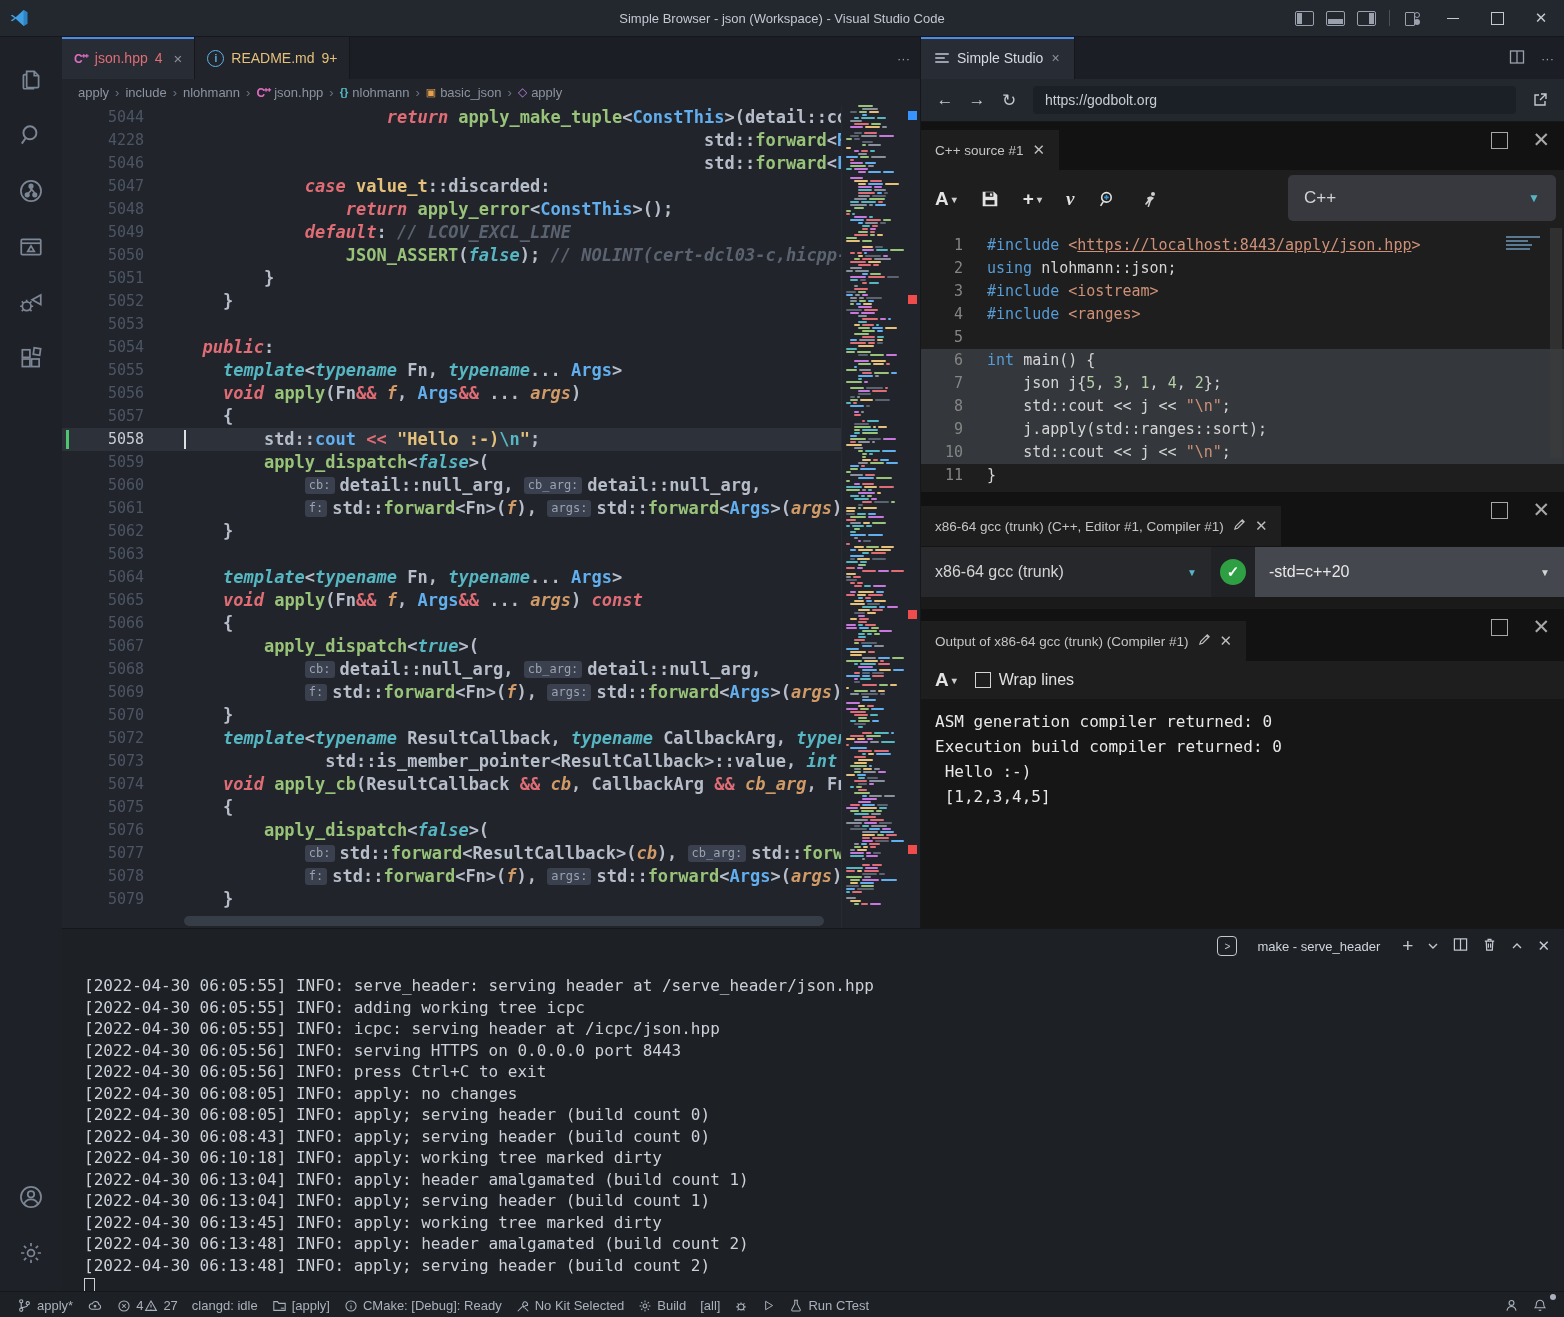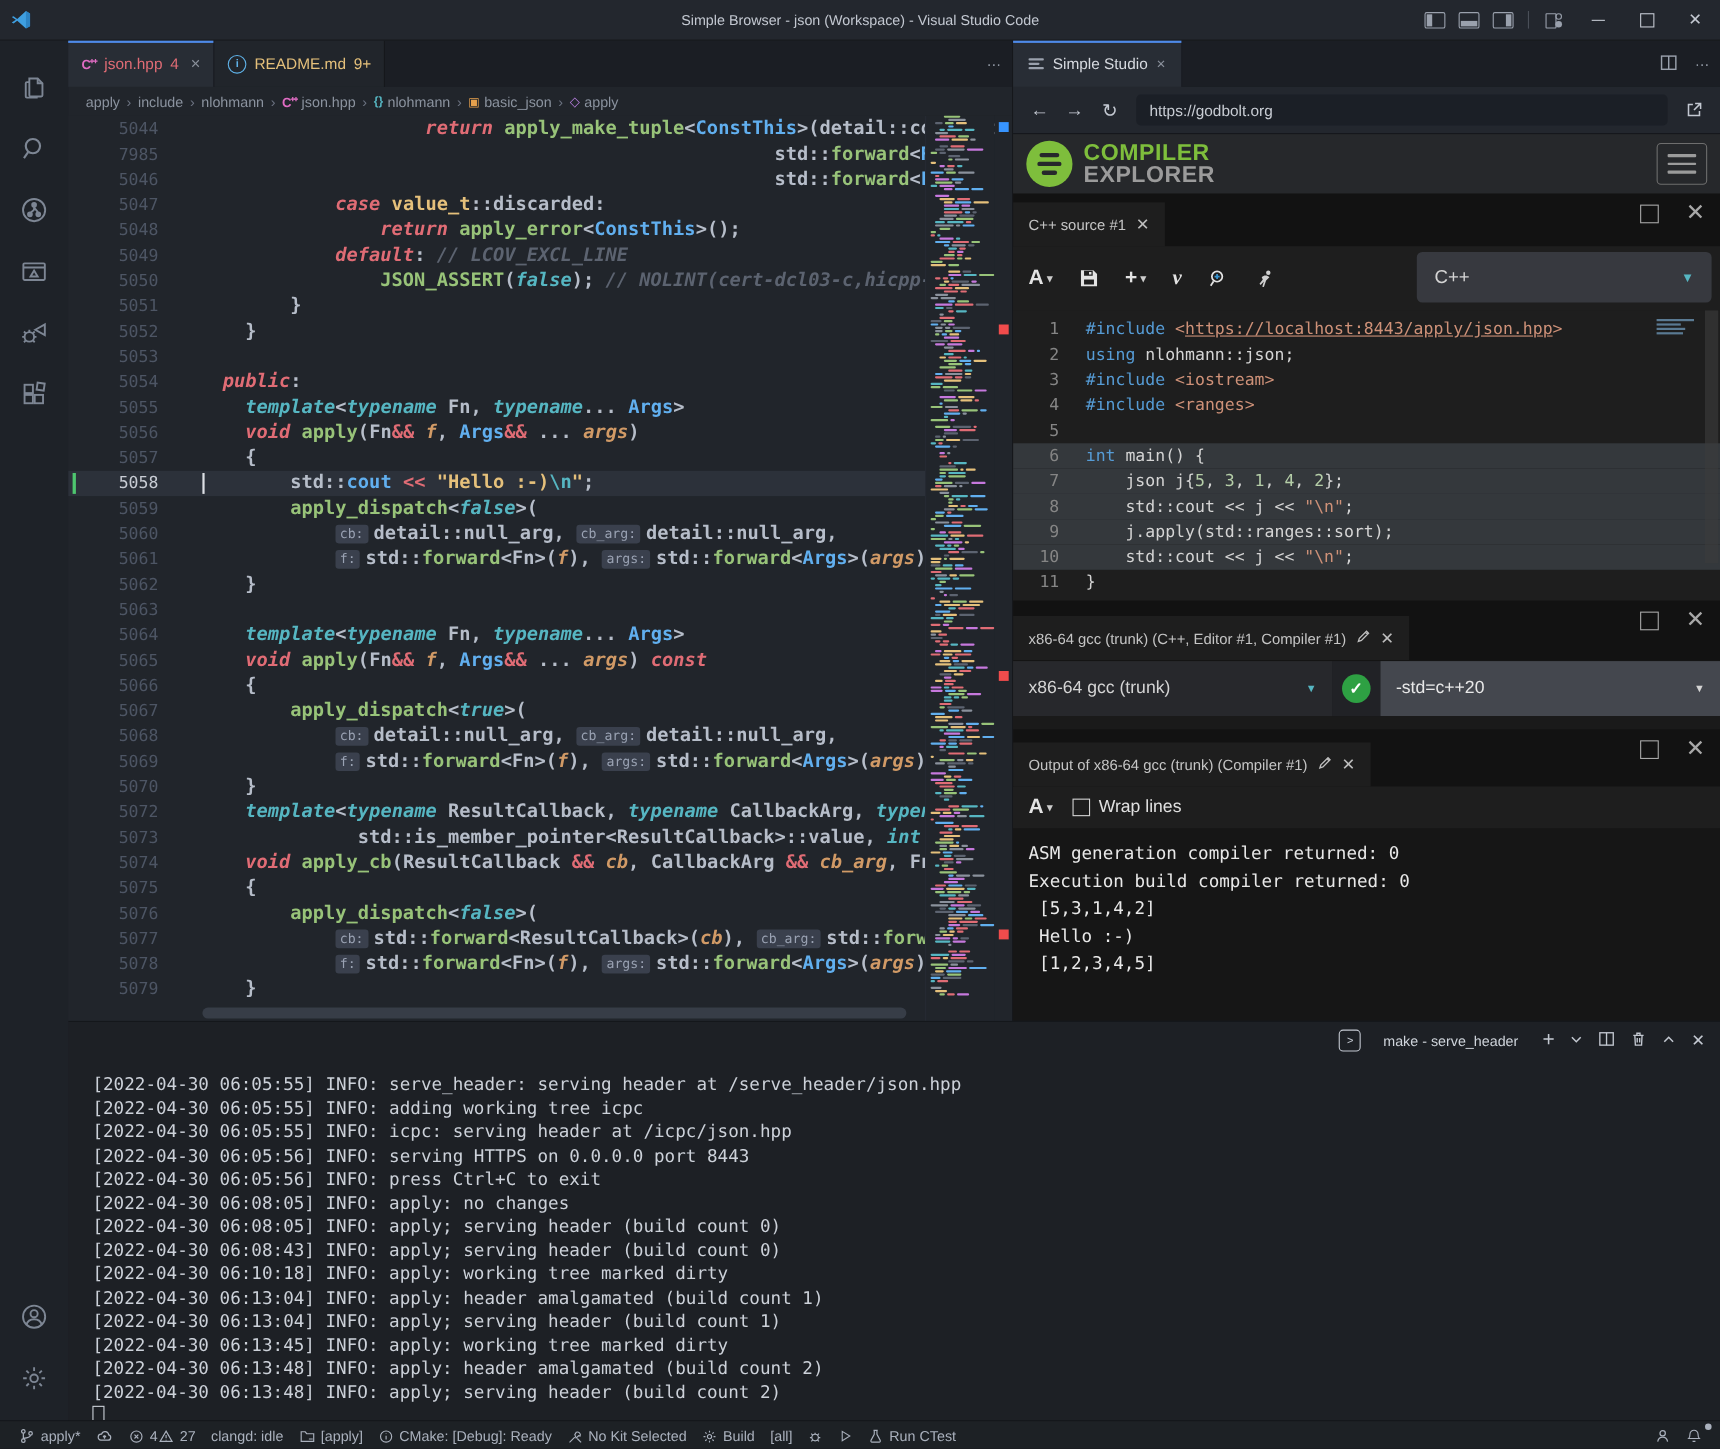--- a/index.html
+++ b/index.html
@@ -297,21 +297,21 @@
               </span>
               <span class="crumb-sep">›</span>
               <span class="crumb">
                 <span class="mth-ic">◇</span>
                 <span>apply</span>
               </span>
             </div>
           <div class="codearea">
             <div class="codelines" id="codelines">
                 <div class="line"><span class="gut">5044</span><span class="tx x-w">                    </span><span class="tx x-k">return </span><span class="tx x-f">apply_make_tuple</span><span class="tx x-p">&lt;</span><span class="tx x-t">ConstThis</span><span class="tx x-p">&gt;(</span><span class="tx x-i">detail::conditio</span></div>
-                <div class="line"><span class="gut">7985</span><span class="tx x-w">                                                   </span><span class="tx x-i">std::</span><span class="tx x-f">forward</span><span class="tx x-p">&lt;</span><span class="tx x-t">Res</span></div>
+                <div class="line"><span class="gut">4228</span><span class="tx x-w">                                                   </span><span class="tx x-i">std::</span><span class="tx x-f">forward</span><span class="tx x-p">&lt;</span><span class="tx x-t">Res</span></div>
                 <div class="line"><span class="gut">5046</span><span class="tx x-w">                                                   </span><span class="tx x-i">std::</span><span class="tx x-f">forward</span><span class="tx x-p">&lt;</span><span class="tx x-t">Fn</span><span class="tx x-p">&gt;</span></div>
                 <div class="line"><span class="gut">5047</span><span class="tx x-w">            </span><span class="tx x-k">case </span><span class="tx x-T">value_t</span><span class="tx x-p">::</span><span class="tx x-i">discarded</span><span class="tx x-p">:</span></div>
                 <div class="line"><span class="gut">5048</span><span class="tx x-w">                </span><span class="tx x-k">return </span><span class="tx x-f">apply_error</span><span class="tx x-p">&lt;</span><span class="tx x-t">ConstThis</span><span class="tx x-p">&gt;();</span></div>
                 <div class="line"><span class="gut">5049</span><span class="tx x-w">            </span><span class="tx x-k">default</span><span class="tx x-p">: </span><span class="tx x-c">// LCOV_EXCL_LINE</span></div>
                 <div class="line"><span class="gut">5050</span><span class="tx x-w">                </span><span class="tx x-f">JSON_ASSERT</span><span class="tx x-p">(</span><span class="tx x-b">false</span><span class="tx x-p">); </span><span class="tx x-c">// NOLINT(cert-dcl03-c,hicpp-st</span></div>
                 <div class="line"><span class="gut">5051</span><span class="tx x-w">        </span><span class="tx x-p">}</span></div>
                 <div class="line"><span class="gut">5052</span><span class="tx x-w">    </span><span class="tx x-p">}</span></div>
                 <div class="line"><span class="gut">5053</span></div>
                 <div class="line"><span class="gut">5054</span><span class="tx x-w">  </span><span class="tx x-k">public</span><span class="tx x-p">:</span></div>
                 <div class="line"><span class="gut">5055</span><span class="tx x-w">    </span><span class="tx x-K">template</span><span class="tx x-p">&lt;</span><span class="tx x-K">typename</span><span class="tx x-i"> Fn</span><span class="tx x-p">, </span><span class="tx x-K">typename</span><span class="tx x-p">... </span><span class="tx x-t">Args</span><span class="tx x-p">&gt;</span></div>
@@ -1434,36 +1434,20 @@
             <div class="url-field">https://godbolt.org</div>
             <span class="nav-btn">
               <svg width="16" height="16" viewBox="0 0 16 16" fill="none" stroke="#c3c8d1" stroke-width="1.4">
                   <path d="M7 3H3v10h10V9"></path>
                   <path d="M9 2h5v5M14 2 8 8"></path>
                 </svg>
             </span>
           </div>
 
           <div class="ce">
-            <div class="ce-header">
-              <span class="ce-gear">
-                  <i style="width:18px"></i>
-                  <i style="width:22px"></i>
-                  <i style="width:14px"></i>
-                </span>
-              <span class="ce-logo-text">
-                <div class="t1">COMPILER</div>
-                <div class="t2">EXPLORER</div>
-              </span>
-              <span class="ce-burger">
-                  <i></i>
-                  <i></i>
-                  <i></i>
-                </span>
-            </div>
 
             <div class="ce-tabstrip">
               <div class="ce-tab">
                 <span>C++ source #1</span>
                 <span class="tclose">✕</span>
               </div>
               <div class="pane-actions">
                 <span class="sq"></span>
                 <span class="px">✕</span>
               </div>
@@ -1579,21 +1563,21 @@
               <span class="tb-ic">
                   <span>A</span>
                   <span class="tb-caret">▾</span>
                 </span>
               <span style="display:flex;align-items:center;gap:8px">
                 <span class="wrapbox"></span>
                 <span class="wrap-lab">Wrap lines</span>
               </span>
             </div>
 
-            <div class="ce-output" id="ceoutput"><div>ASM generation compiler returned: 0</div><div>Execution build compiler returned: 0</div><div> [5,3,1,4,2]</div><div> Hello :-)</div><div> [1,2,3,4,5]</div></div>
+            <div class="ce-output" id="ceoutput"><div>ASM generation compiler returned: 0</div><div>Execution build compiler returned: 0</div><div> Hello :-)</div><div> [1,2,3,4,5]</div></div>
           </div>
         </div>
       </div>
 
       <div class="panel">
         <div class="panel-head">
           <div class="panel-actions">
             <span class="term-ic">&gt;</span>
             <span class="term-title">make - serve_header</span>
             <span class="pa" style="font-size:19px">+</span>

